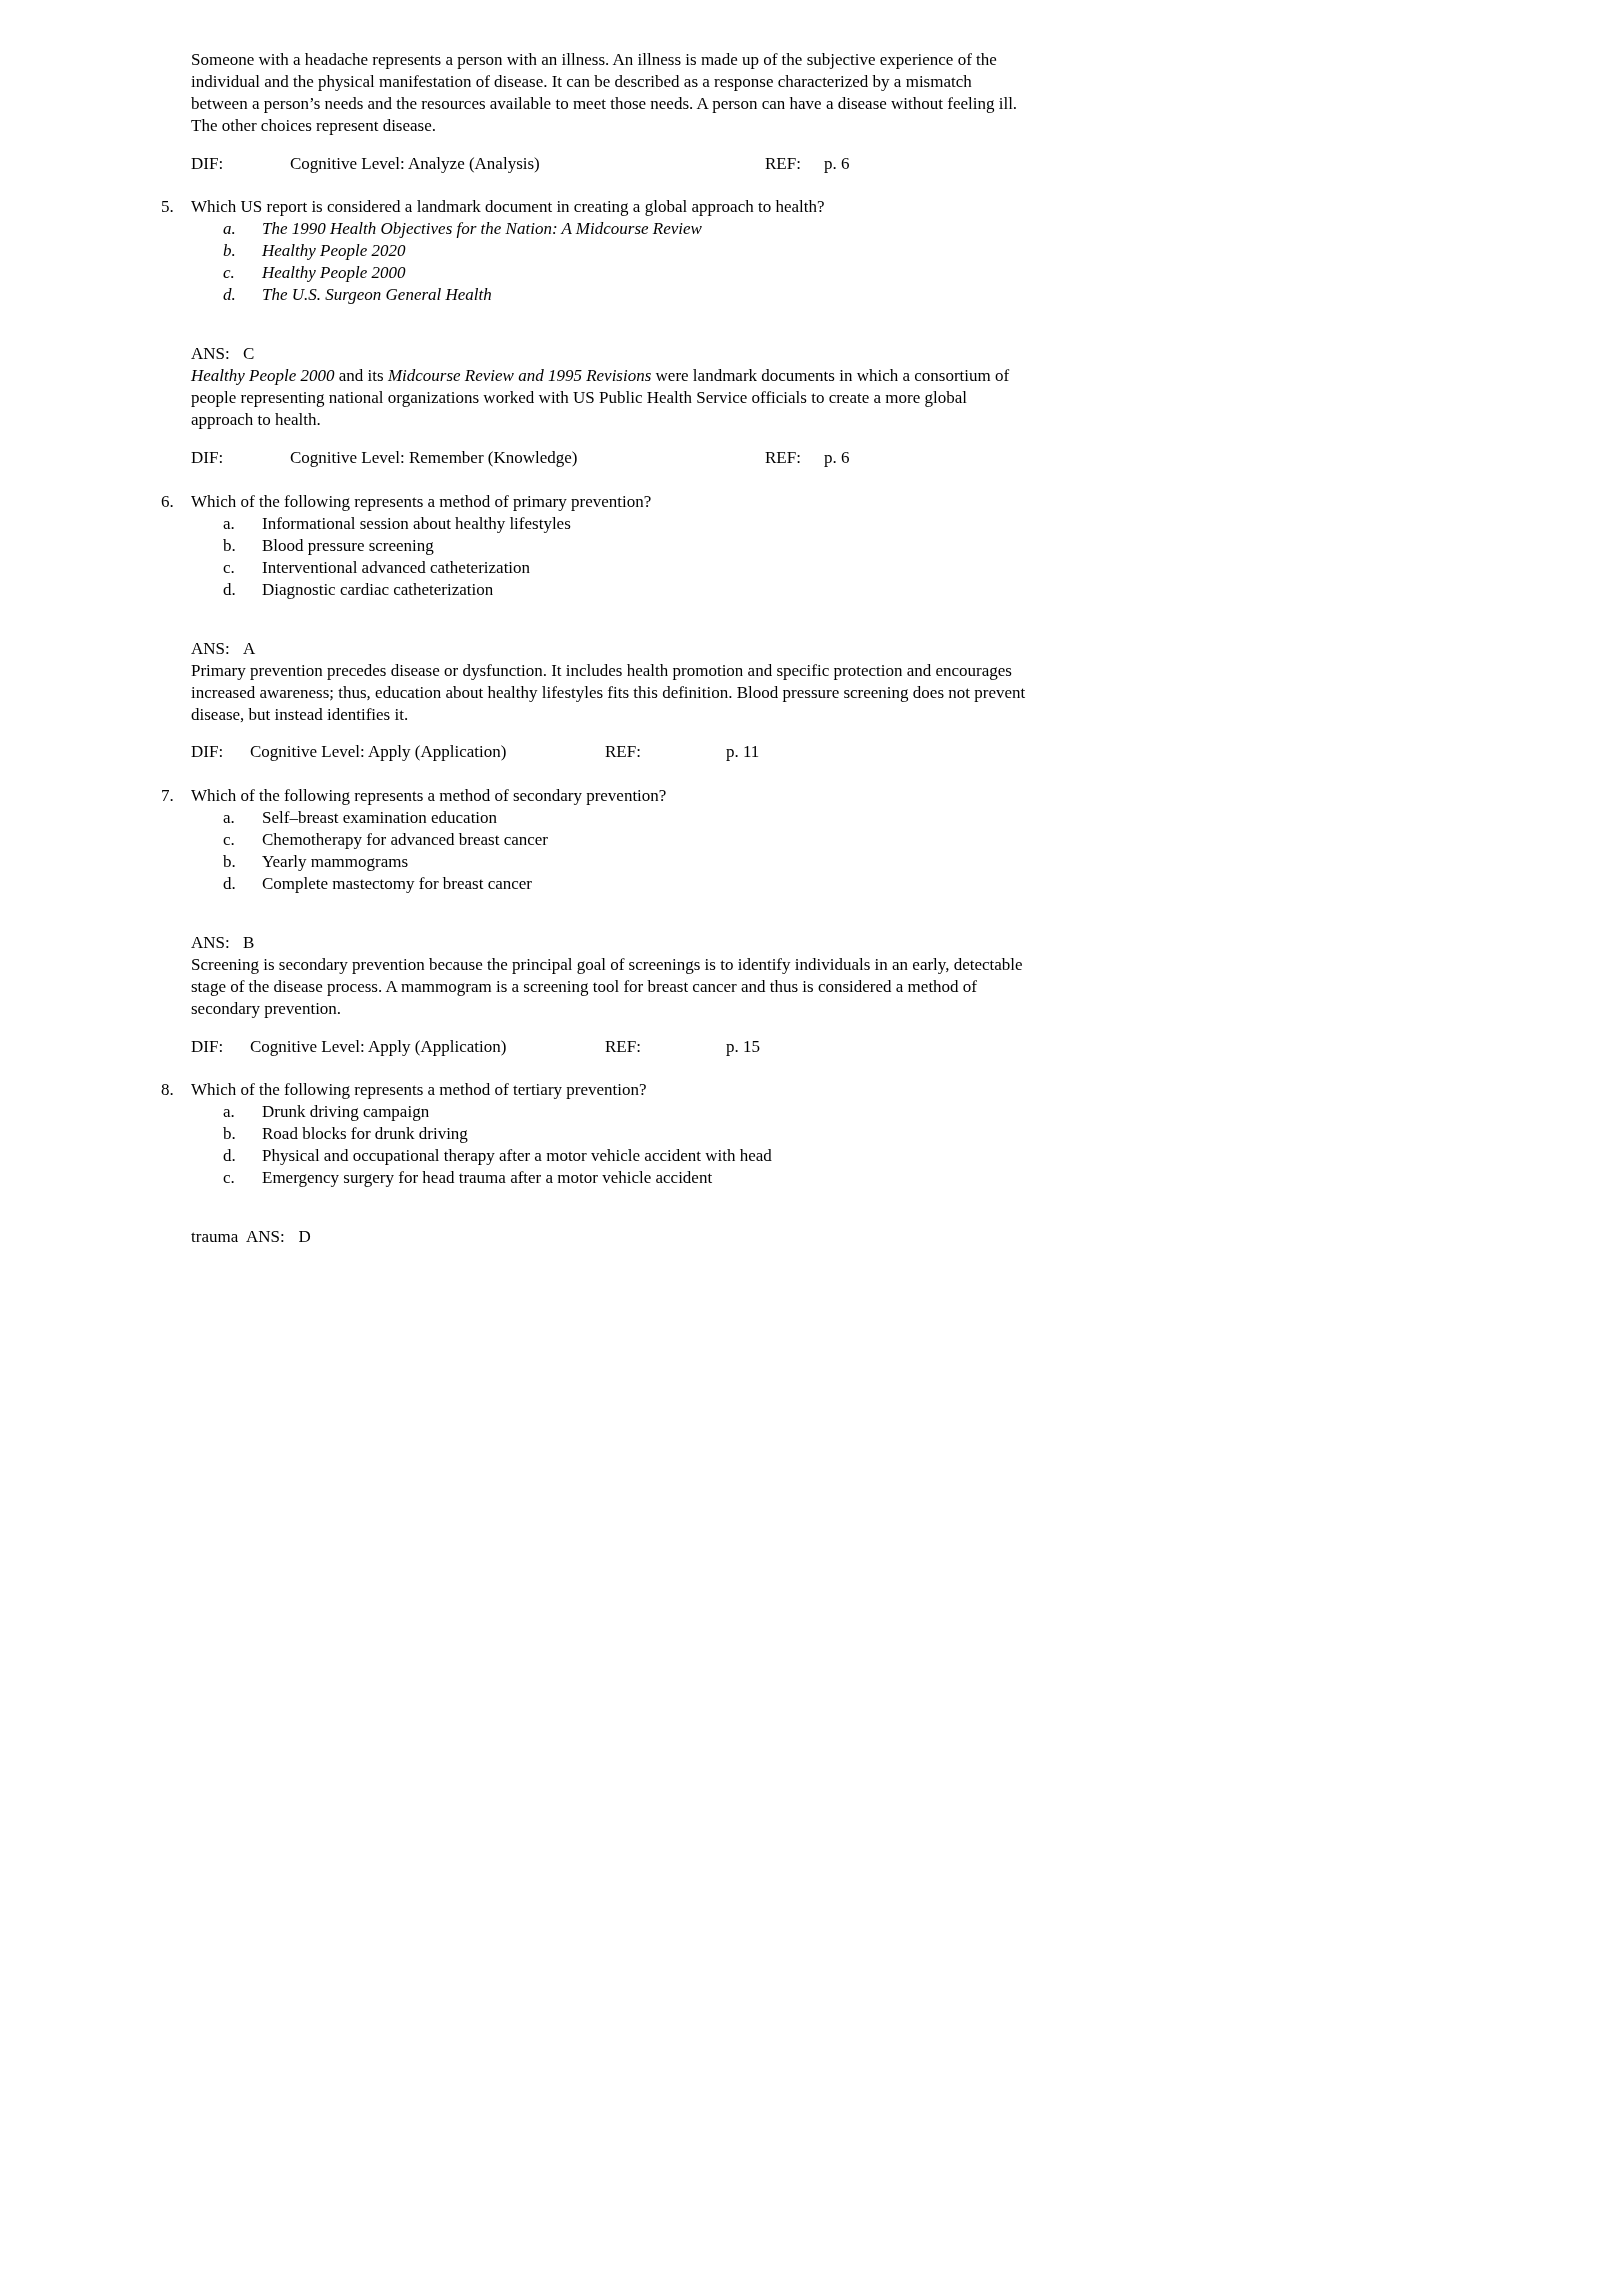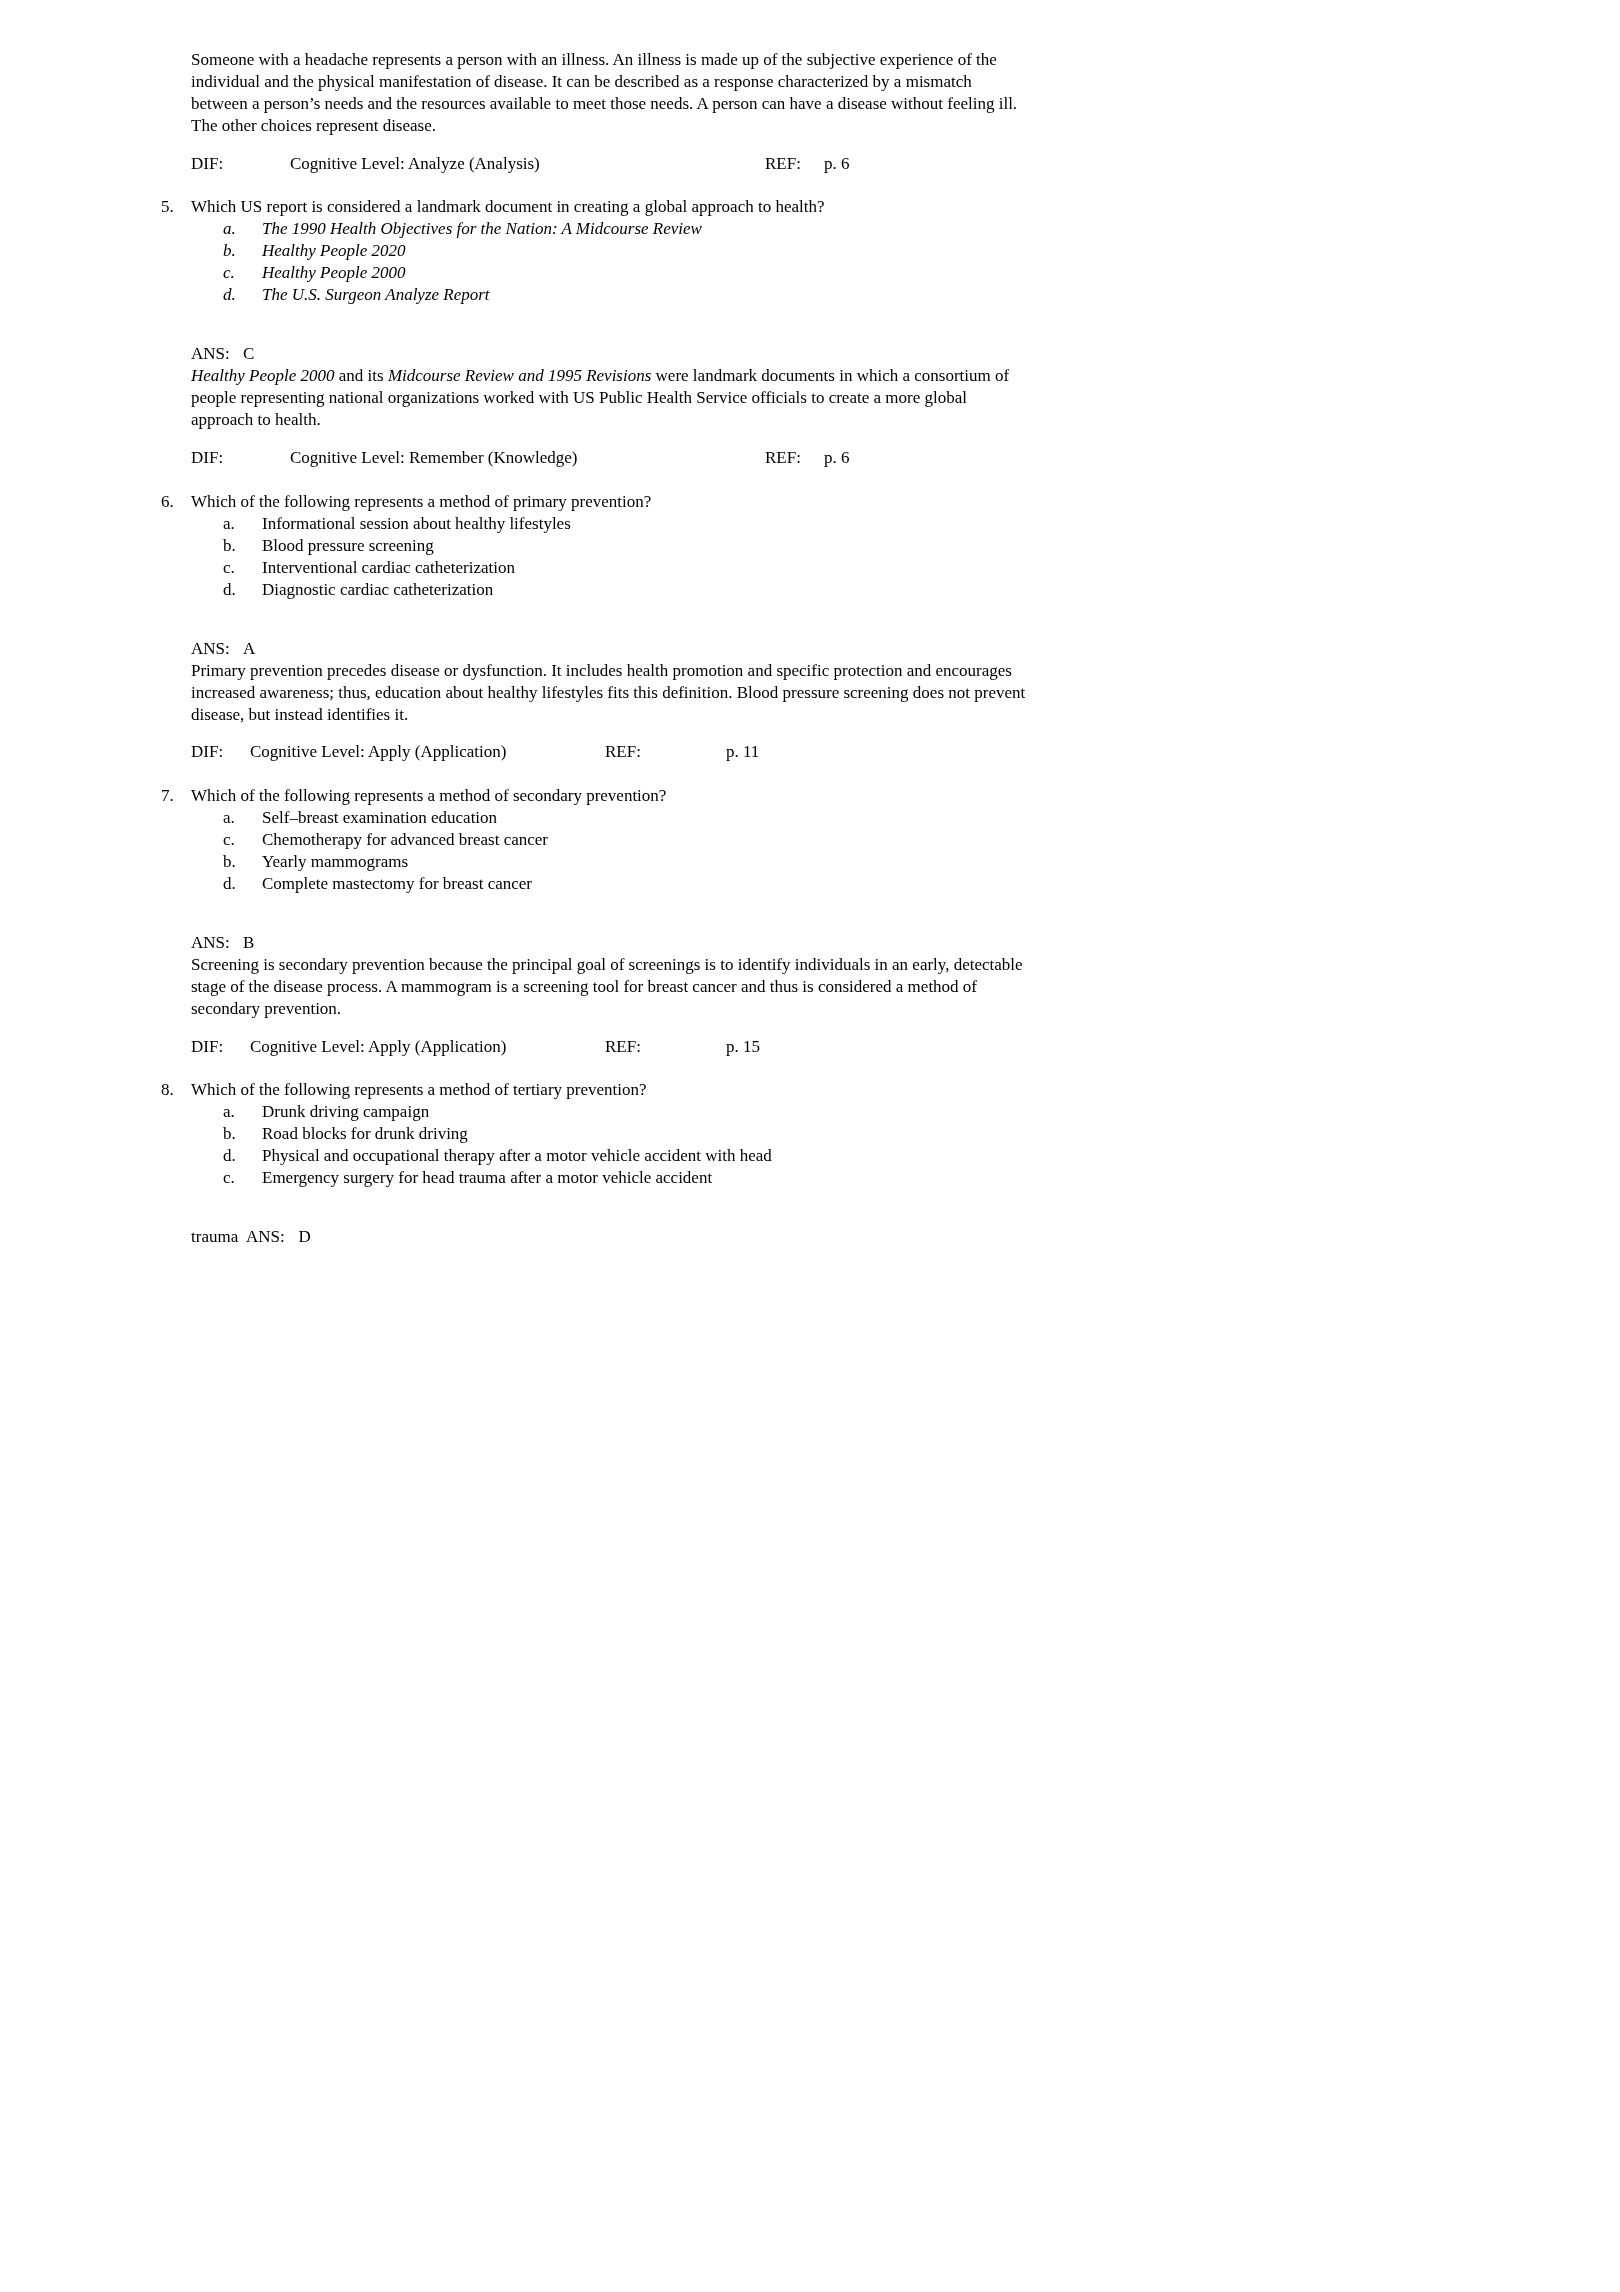--- a/index.html
+++ b/index.html
@@ -67,21 +67,21 @@
       <div class="option">
         <span class="opt-letter italic">a.</span><span class="opt-text italic">The 1990 Health Objectives for the Nation: A Midcourse Review</span>
       </div>
       <div class="option">
         <span class="opt-letter italic">b.</span><span class="opt-text italic">Healthy People 2020</span>
       </div>
       <div class="option">
         <span class="opt-letter italic">c.</span><span class="opt-text italic">Healthy People 2000</span>
       </div>
       <div class="option">
-        <span class="opt-letter italic">d.</span><span class="opt-text italic">The U.S. Surgeon Analyze Report</span>
+        <span class="opt-letter italic">d.</span><span class="opt-text italic">The U.S. Surgeon General Health</span>
       </div>
     </div>
     <div class="ans-line">
       <span class="ans-label">ANS:</span><span class="ans-value">C</span>
     </div>
     <p class="rationale"><span style="font-style: italic;">Healthy People 2000</span><span> and its </span><span style="font-style: italic;">Midcourse Review and 1995 Revisions</span><span> were landmark documents in which a consortium of people representing national organizations worked with US Public Health Service officials to create a more global approach to health.</span></p>
     <div class="dif-line dif-a">
       <span class="dif-label">DIF:</span><span class="dif-cog">Cognitive Level: Remember (Knowledge)</span><span class="ref-label">REF:</span><span class="ref-value">p. 6</span>
     </div>
   </section>
@@ -91,21 +91,21 @@
       <span class="q-num">6.</span><span class="q-stem">Which of the following represents a method of primary prevention?</span>
     </div>
     <div class="options">
       <div class="option">
         <span class="opt-letter">a.</span><span class="opt-text">Informational session about healthy lifestyles</span>
       </div>
       <div class="option">
         <span class="opt-letter">b.</span><span class="opt-text">Blood pressure screening</span>
       </div>
       <div class="option">
-        <span class="opt-letter">c.</span><span class="opt-text">Interventional cardiac catheterization</span>
+        <span class="opt-letter">c.</span><span class="opt-text">Interventional advanced catheterization</span>
       </div>
       <div class="option">
         <span class="opt-letter">d.</span><span class="opt-text">Diagnostic cardiac catheterization</span>
       </div>
     </div>
     <div class="ans-line">
       <span class="ans-label">ANS:</span><span class="ans-value">A</span>
     </div>
     <p class="rationale"><span>Primary prevention precedes disease or dysfunction. It includes health promotion and specific protection and encourages increased awareness; thus, education about healthy lifestyles fits this definition. Blood pressure screening does not prevent disease, but instead identifies it.</span></p>
     <div class="dif-line dif-b">

